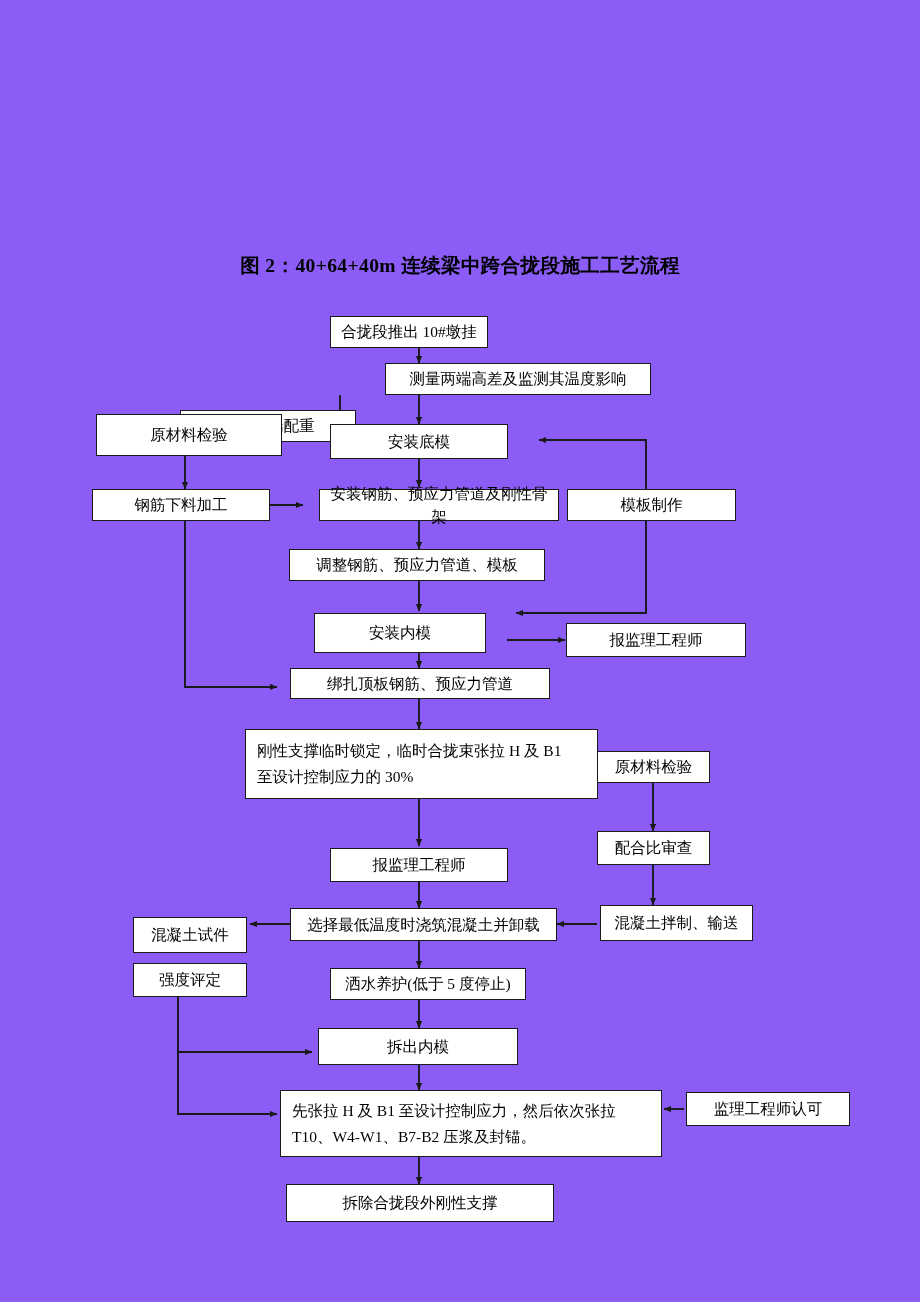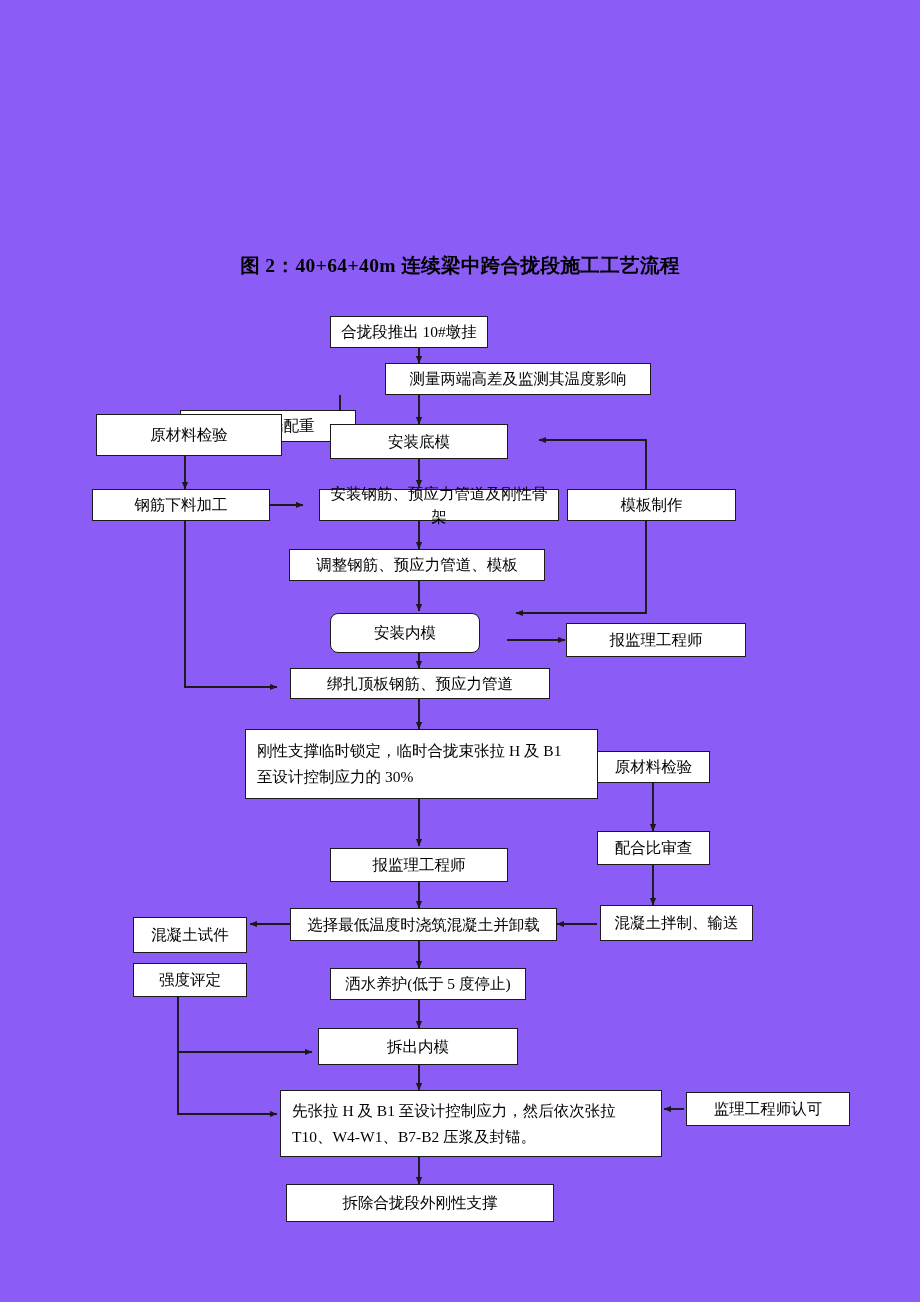--- a/index.html
+++ b/index.html
@@ -162,21 +162,21 @@
   </div>
 
   <div class="node" style="left:567px; top:489px; width:169px; height:32px;">
     <span class="txt">模板制作</span>
   </div>
 
   <div class="node" style="left:289px; top:549px; width:256px; height:32px;">
     <span class="txt">调整钢筋、预应力管道、模板</span>
   </div>
 
-  <div class="node" style="left:330px; top:613px; width:150px; height:40px;border-radius:8px;">
+  <div class="node" style="left:314px; top:613px; width:172px; height:40px;">
     <span class="txt">安装内模</span>
   </div>
 
   <div class="node" style="left:566px; top:623px; width:180px; height:34px;">
     <span class="txt">报监理工程师</span>
   </div>
 
   <div class="node" style="left:290px; top:668px; width:260px; height:31px;">
     <span class="txt">绑扎顶板钢筋、预应力管道</span>
   </div>

